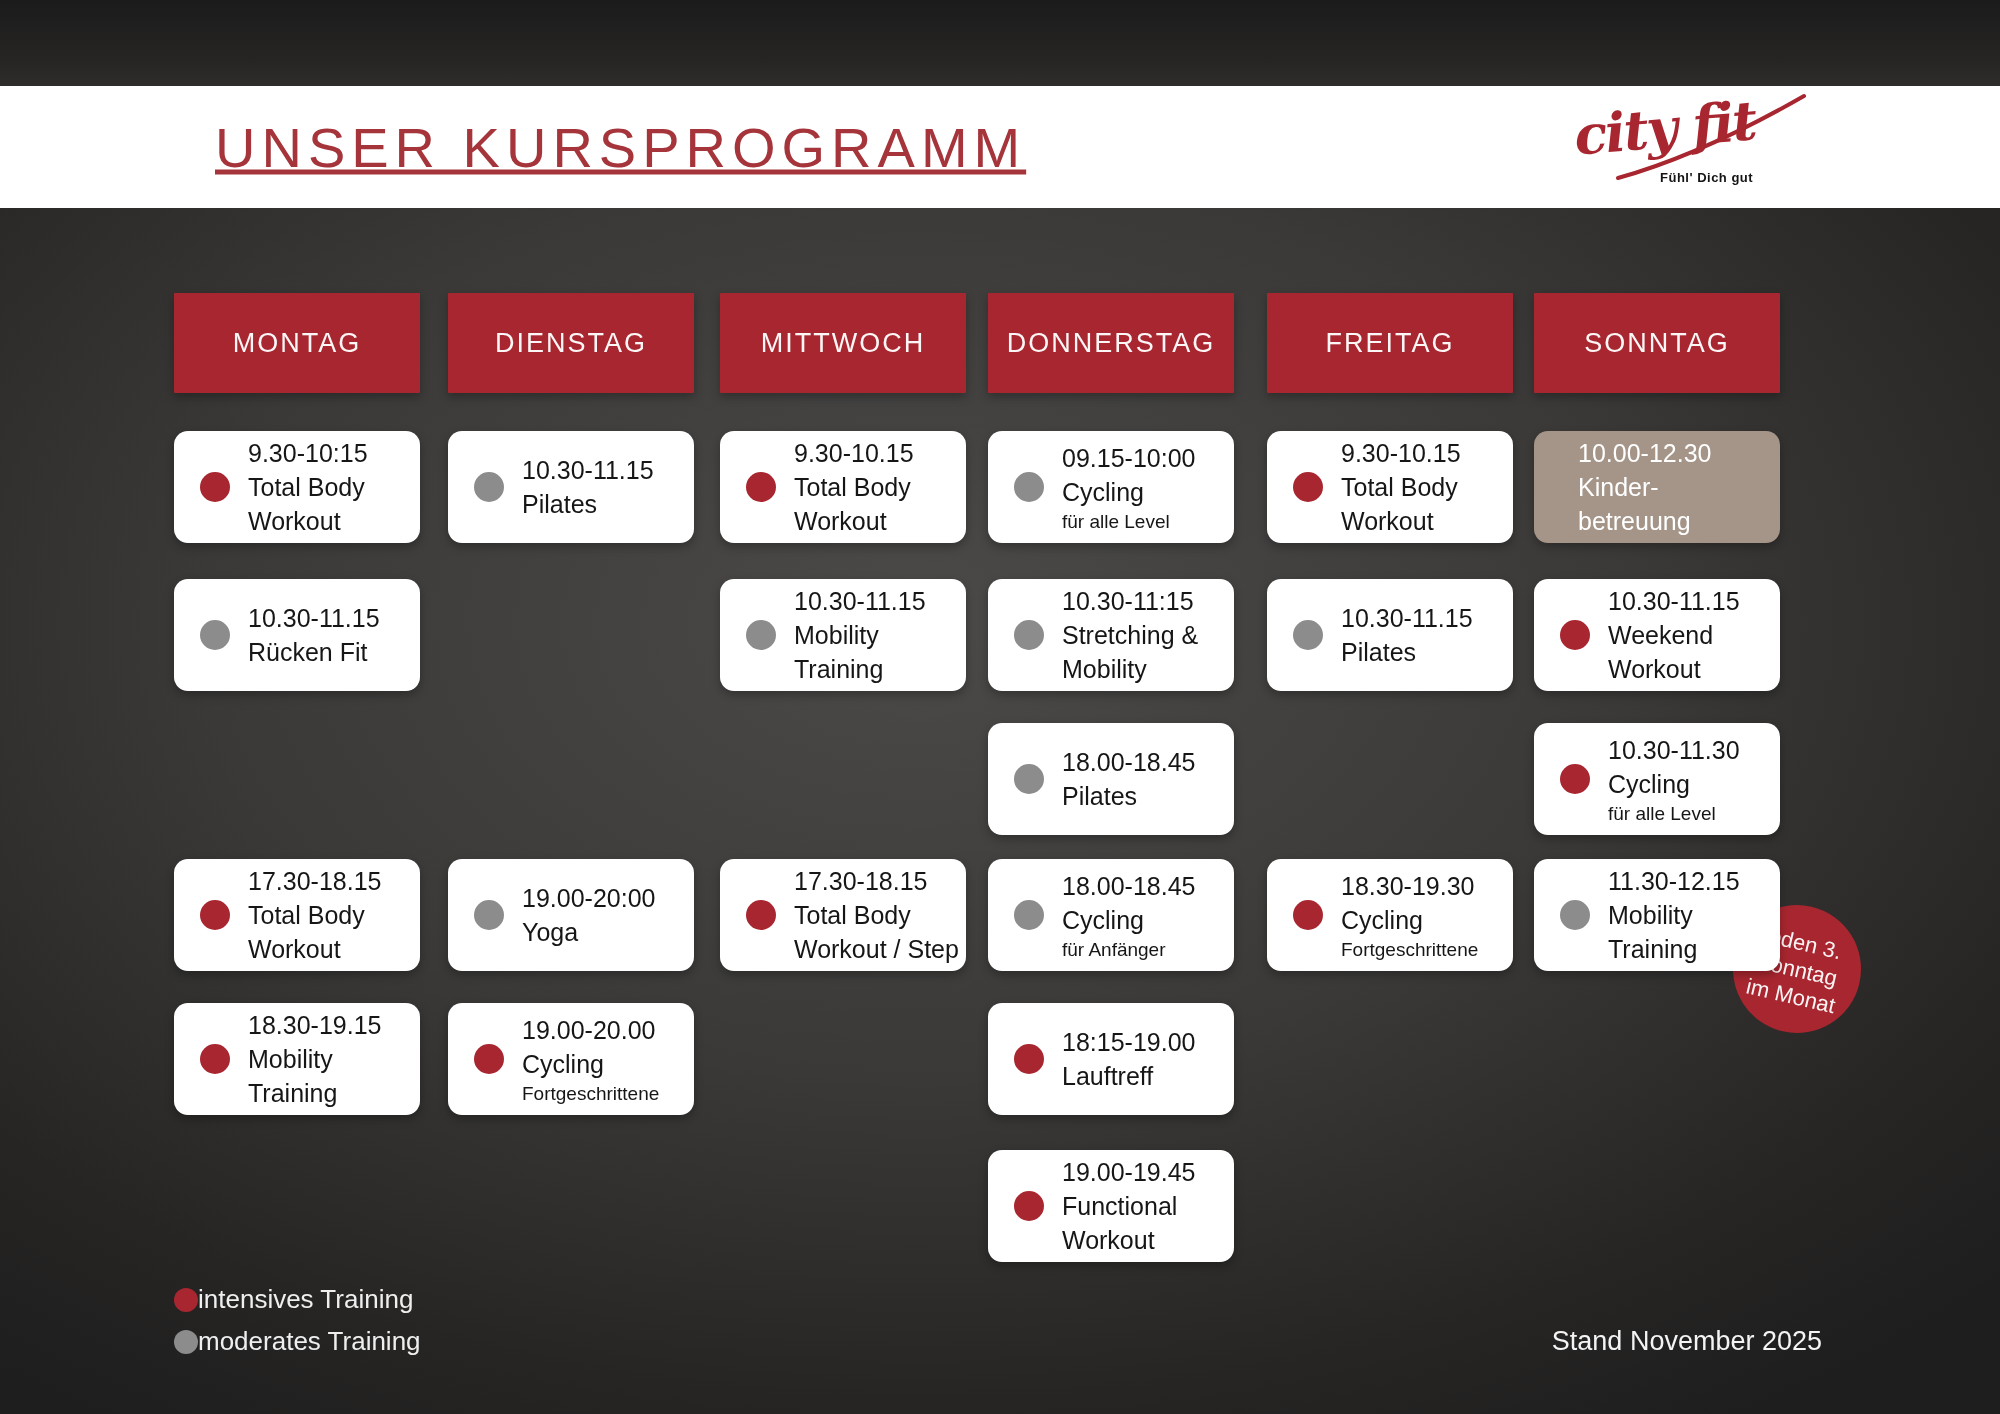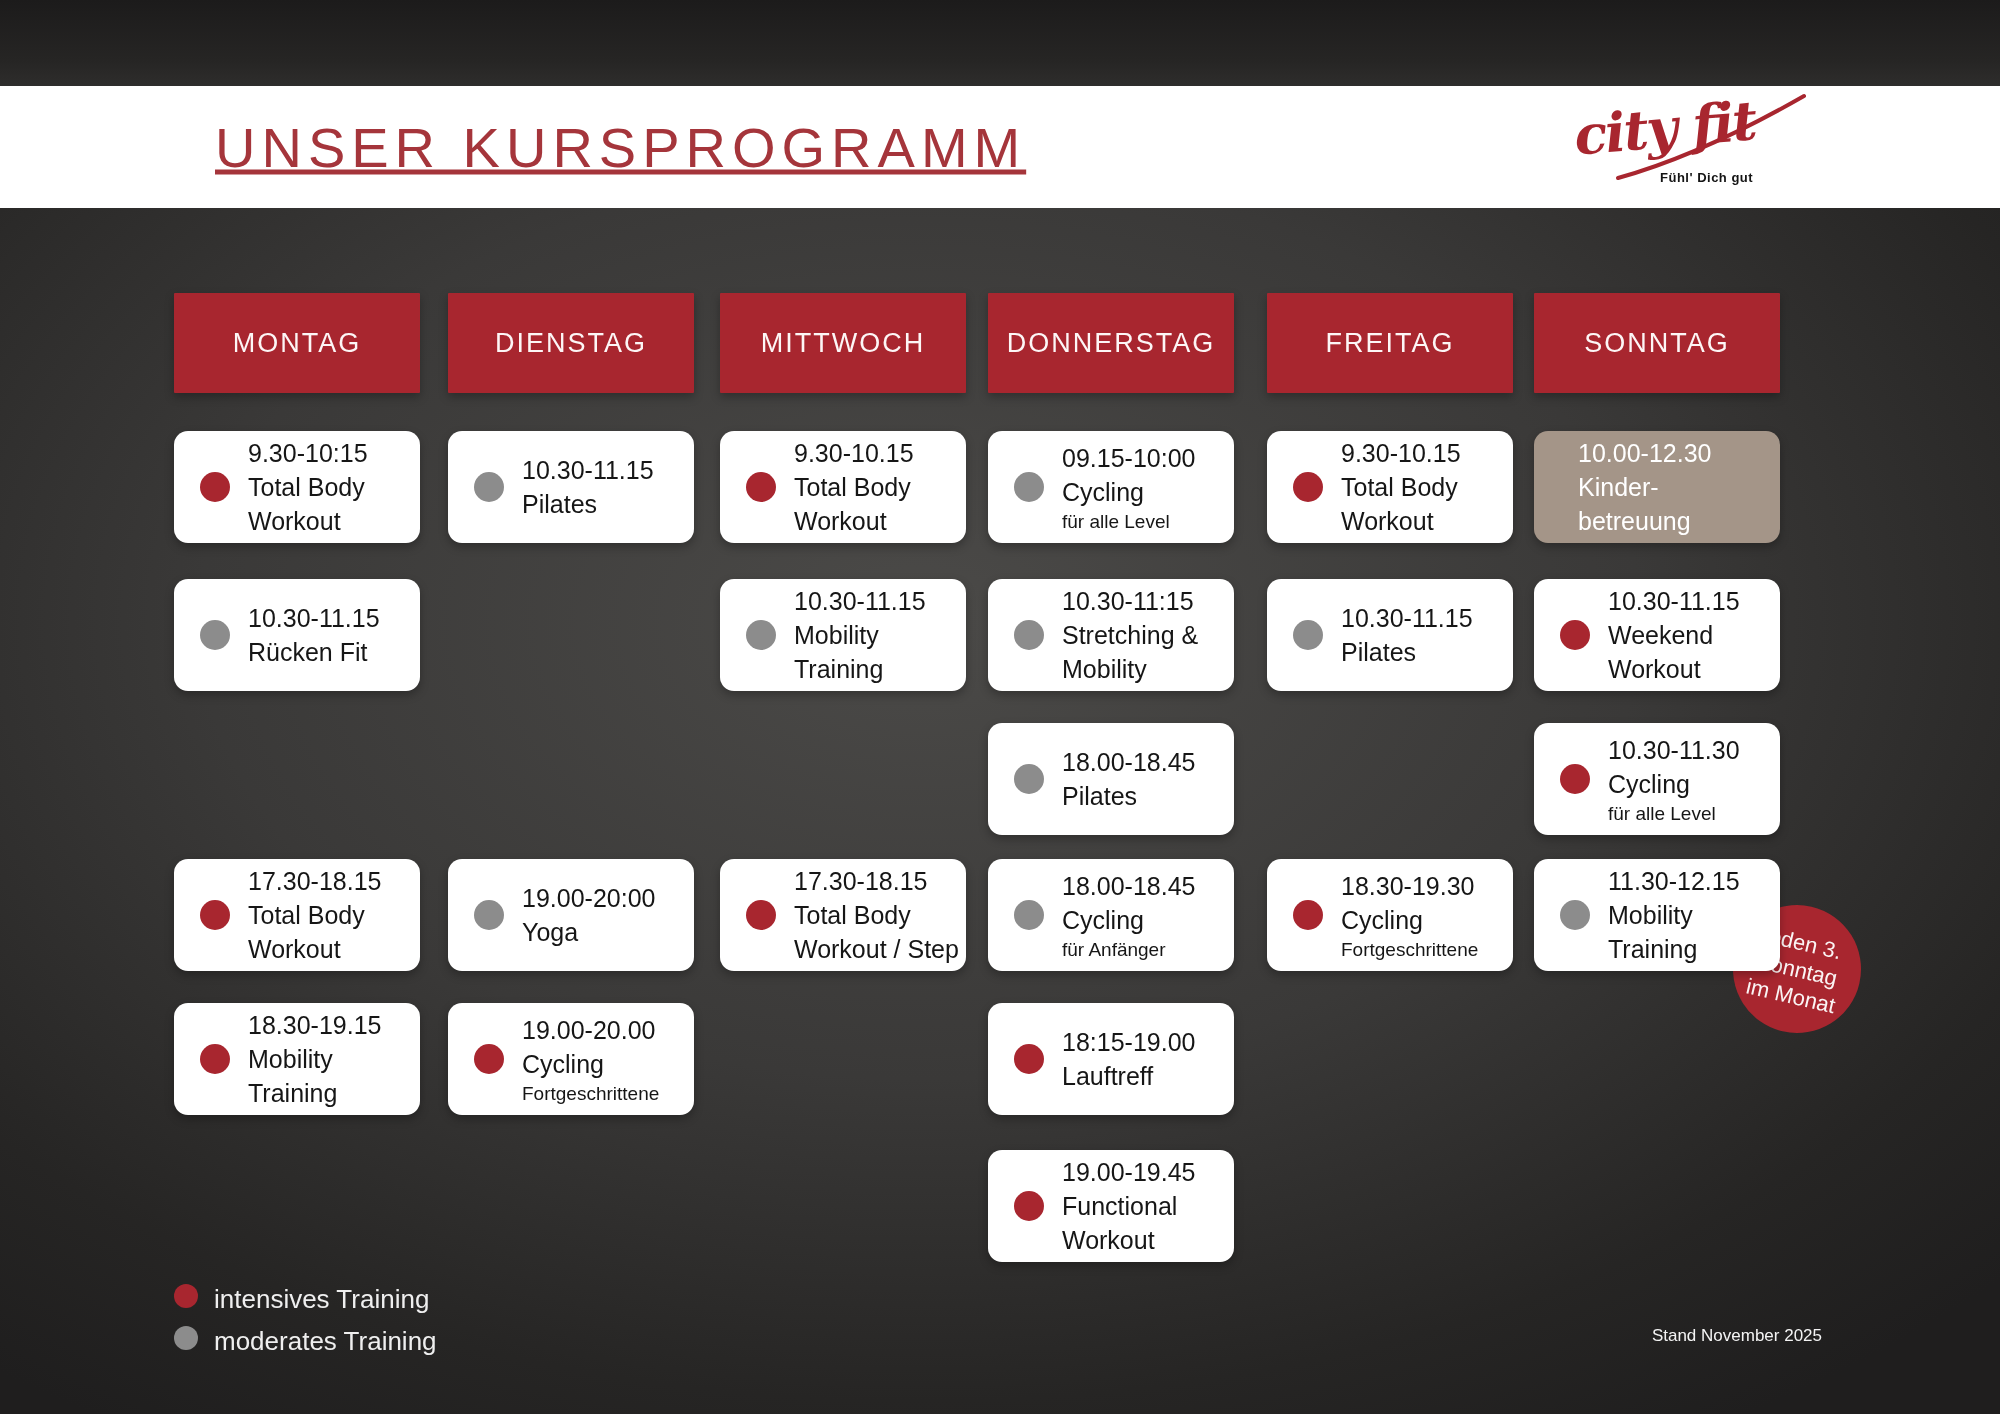--- a/index.html
+++ b/index.html
@@ -36,26 +36,26 @@
   .card-text{margin-left:74px;width:166px;color:#161616;font-size:25px;line-height:34px;}
   .card-text .s{font-size:19px;line-height:25px;}
   .card.tan{background:#a49588;}
   .card.tan .card-text{margin-left:44px;width:190px;color:#ffffff;overflow-wrap:break-word;}
   
   .badge{position:absolute;left:1733px;top:905px;width:128px;height:128px;border-radius:50%;
     background:#a8262f;z-index:1;display:flex;flex-direction:column;align-items:center;justify-content:center;
     transform:rotate(13deg);color:rgba(255,255,255,.95);font-size:22px;line-height:27px;text-align:center;}
   
   .legend{position:absolute;left:174px;top:1284px;display:flex;flex-direction:column;gap:11px;}
-  .legend-row{display:flex;align-items:flex-start;gap:16px;}
+  .legend-row{display:flex;align-items:center;}
   .legend-dot{width:24px;height:24px;border-radius:50%;}
   .legend-dot.red{background:#a8262f}
   .legend-dot.gray{background:#8c8c8c}
   .legend-label{color:#efefef;font-size:26px;}
-  .version-note{position:absolute;right:178px;top:1326px;color:#f4f4f4;font-size:17px;white-space:nowrap;}
+  .version-note{position:absolute;right:178px;top:1326px;color:#f4f4f4;font-size:27px;white-space:nowrap;}
 </style>
 </head>
 <body>
 
 <div id="canvas">
 
   <div class="topbar"></div>
 
   <div class="band">
     <div class="page-title">UNSER KURSPROGRAMM</div>

